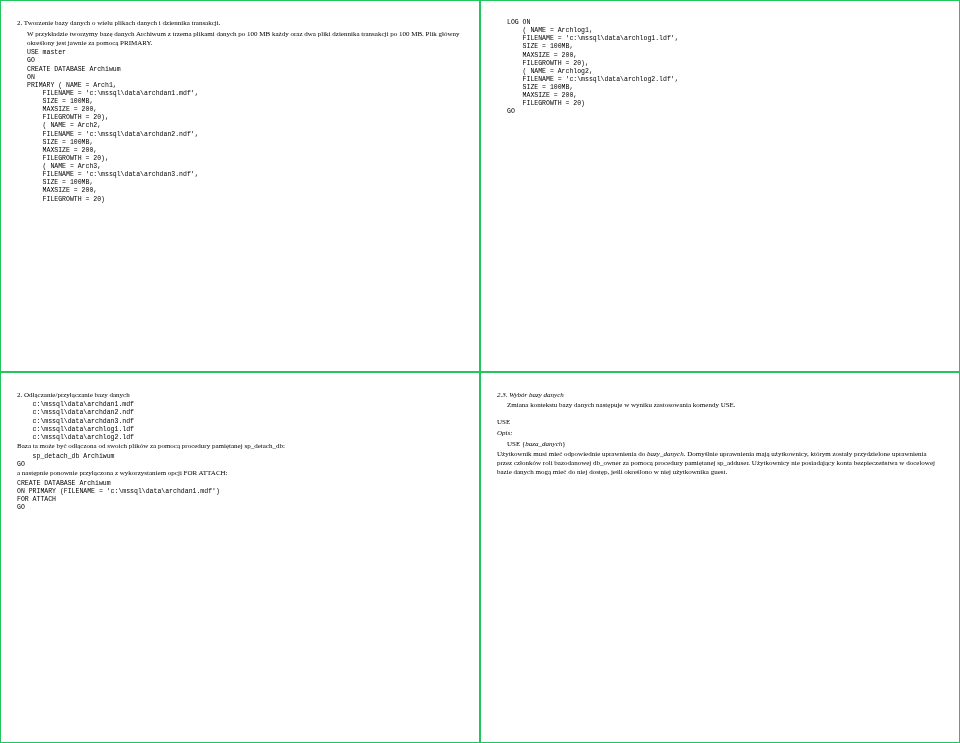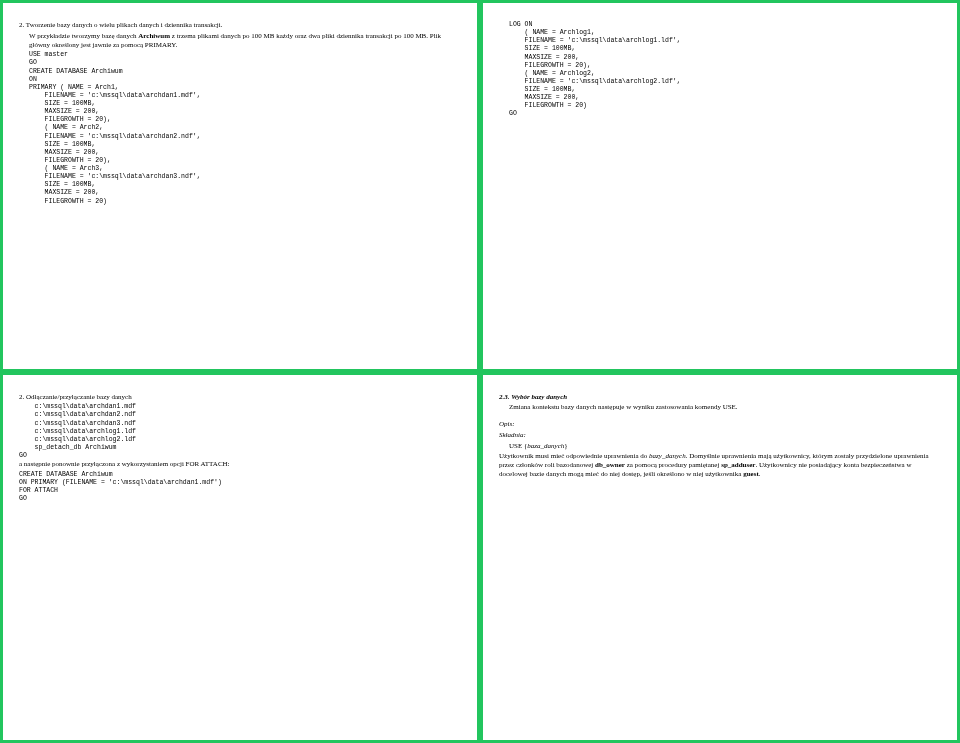--- a/index.html
+++ b/index.html
@@ -14,36 +14,36 @@
     overflow: hidden;
   }
   .grid {
     display: grid;
     grid-template-columns: 1fr 1fr;
     grid-template-rows: 1fr 1fr;
     width: 960px;
     height: 743px;
   }
   .cell {
-    border: 3px solid #22c55e;
+    border: 1px solid #22c55e;
     padding: 18px 16px 10px 16px;
     box-sizing: border-box;
     line-height: 1.25;
   }
   .mono {
     font-family: "Courier New", monospace;
     font-size: 6.5px;
     white-space: pre;
     line-height: 1.25;
   }
   p {
     margin: 0 0 2px 0;
   }
   .indent1 { padding-left: 10px; }
-  .b { font-weight: bold; }
+  .b { font-weight: normal; }
   .i { font-style: italic; }
 </style>
 </head>
 <body>
 
 <div class="grid">
 
   <div class="cell">
     <p>2. Tworzenie bazy danych o wielu plikach danych i dziennika transakcji.</p>
     <p class="indent1">
@@ -85,37 +85,40 @@
 GO</div>
   </div>
 
   <div class="cell">
     <p>2. Odłączanie/przyłączanie bazy danych</p>
     <div class="mono">    c:\mssql\data\archdan1.mdf
     c:\mssql\data\archdan2.ndf
     c:\mssql\data\archdan3.ndf
     c:\mssql\data\archlog1.ldf
     c:\mssql\data\archlog2.ldf</div>
+    <p>
+      <span>Baza ta może być odłączona od swoich plików za pomocą procedury pamiętanej </span><span class="b">sp_detach_db</span><span>:</span>
+    </p>
     <div class="mono">    sp_detach_db Archiwum
 GO</div>
     <p>a następnie ponownie przyłączona z wykorzystaniem opcji FOR ATTACH:</p>
     <div class="mono">CREATE DATABASE Archiwum
 ON PRIMARY (FILENAME = 'c:\mssql\data\archdan1.mdf')
 FOR ATTACH
 GO</div>
   </div>
 
   <div class="cell">
     <p class="b i">
       <span>2.3. </span><span>Wybór bazy danych</span>
     </p>
     <p class="indent1">Zmiana kontekstu bazy danych następuje w wyniku zastosowania komendy USE.</p>
     <p style="height:4px"></p>
+    <p class="b">USE</p>
     <p class="i">Opis:</p>
-    <p class="i">Składnia:</p>
     <p class="indent1">
       <span>USE {</span><span class="i">baza_danych</span><span>}</span>
     </p>
     <p>
       <span>Użytkownik musi mieć odpowiednie uprawnienia do </span><span class="i">bazy_danych</span><span>. Domyślnie uprawnienia mają użytkownicy, którym zostały przydzielone uprawnienia przez członków roli bazodanowej </span><span class="b">db_owner</span><span> za pomocą procedury pamiętanej </span><span class="b">sp_adduser</span><span>. Użytkownicy nie posiadający konta bezpieczeństwa w docelowej bazie danych mogą mieć do niej dostęp, jeśli określono w niej użytkownika </span><span class="b">guest</span><span>.</span>
     </p>
   </div>
 
 </div>
 

